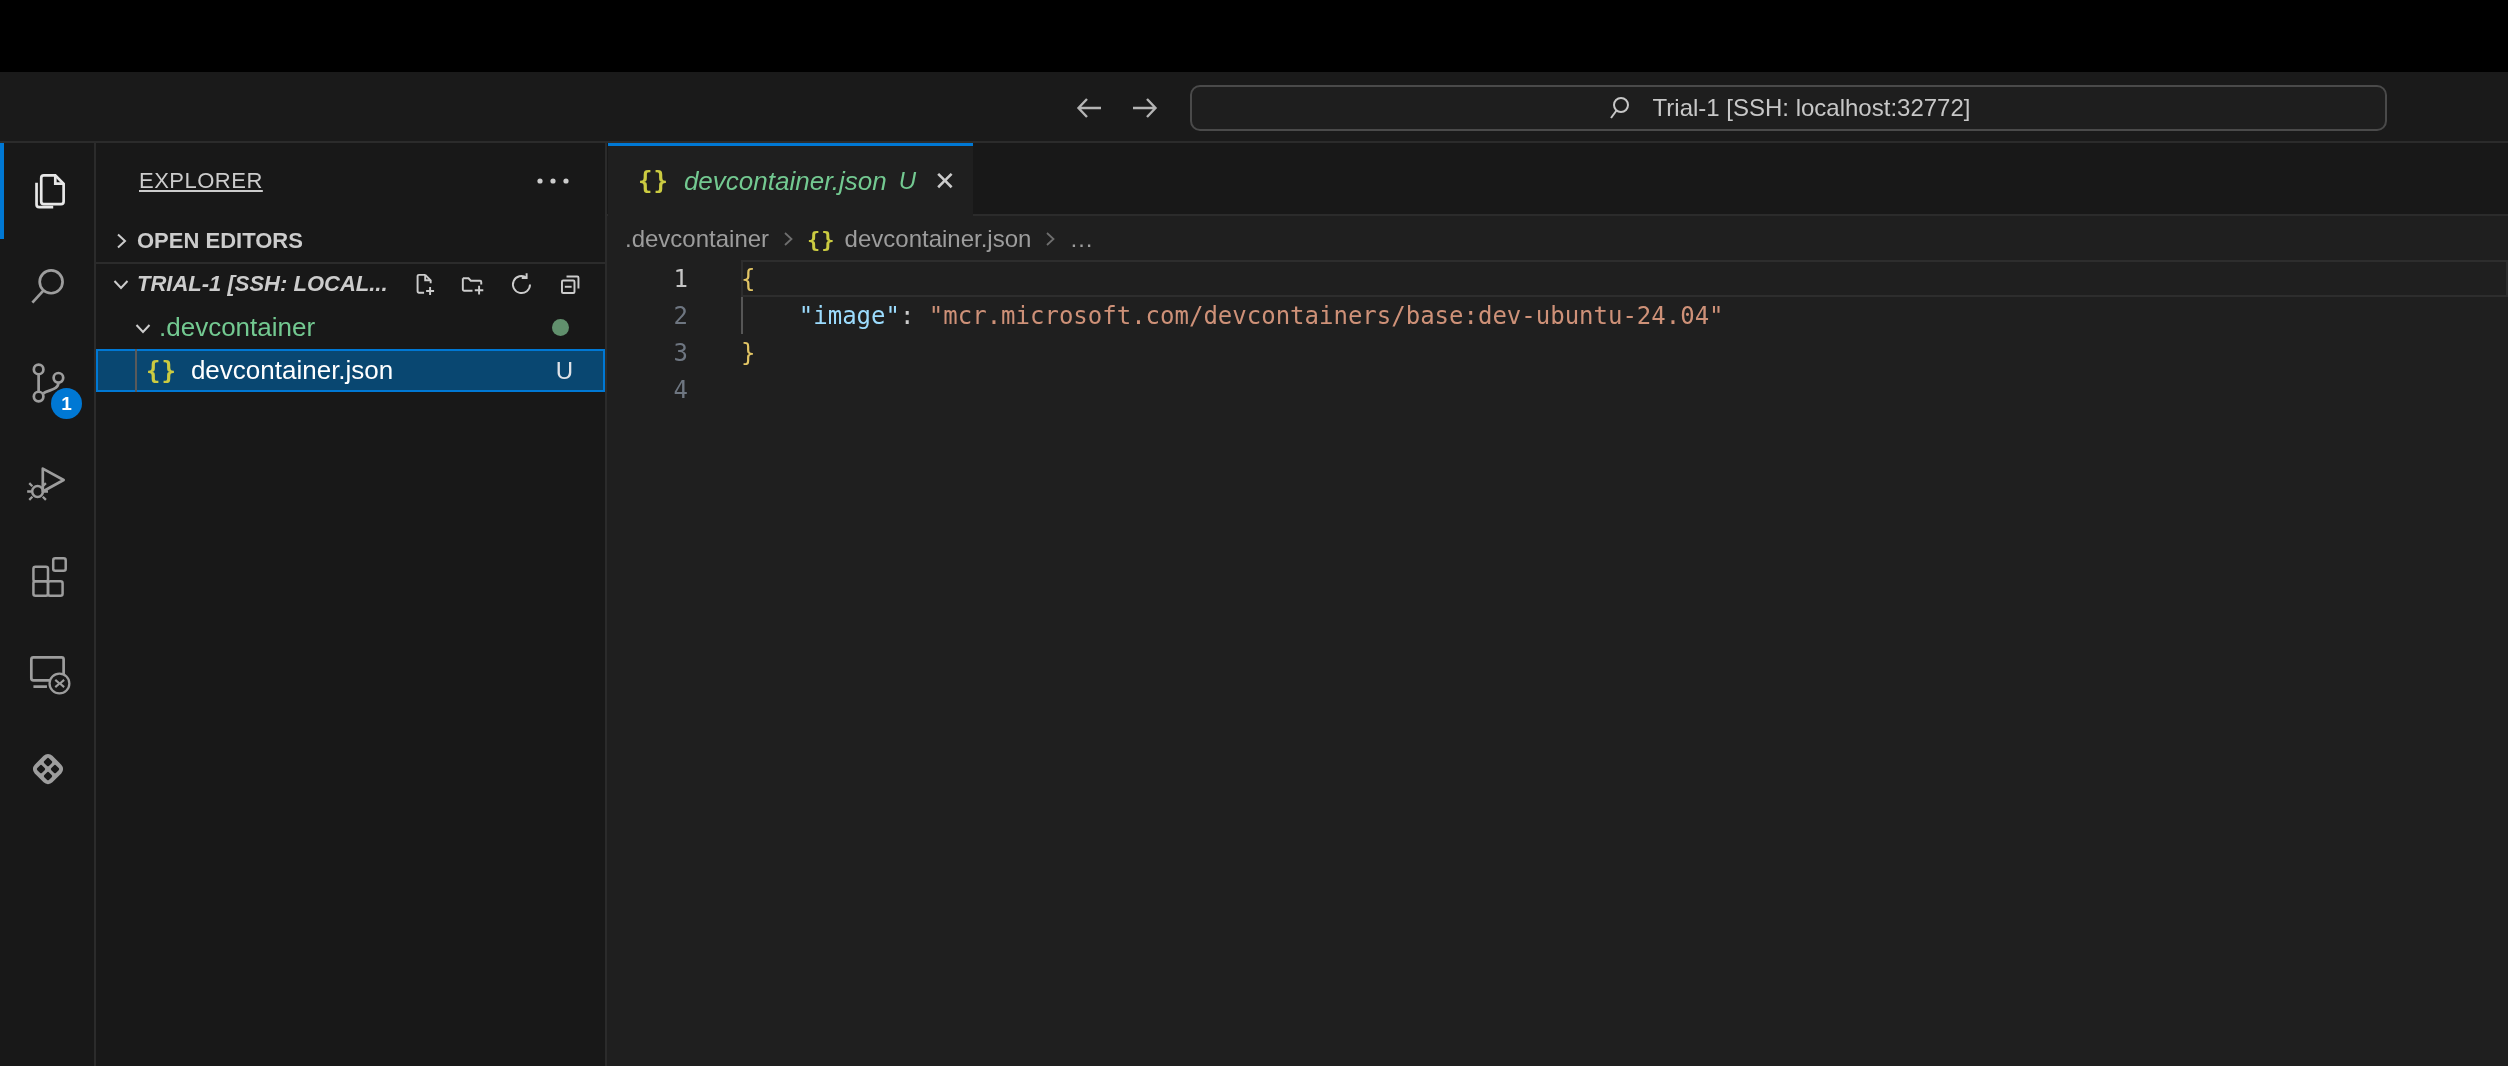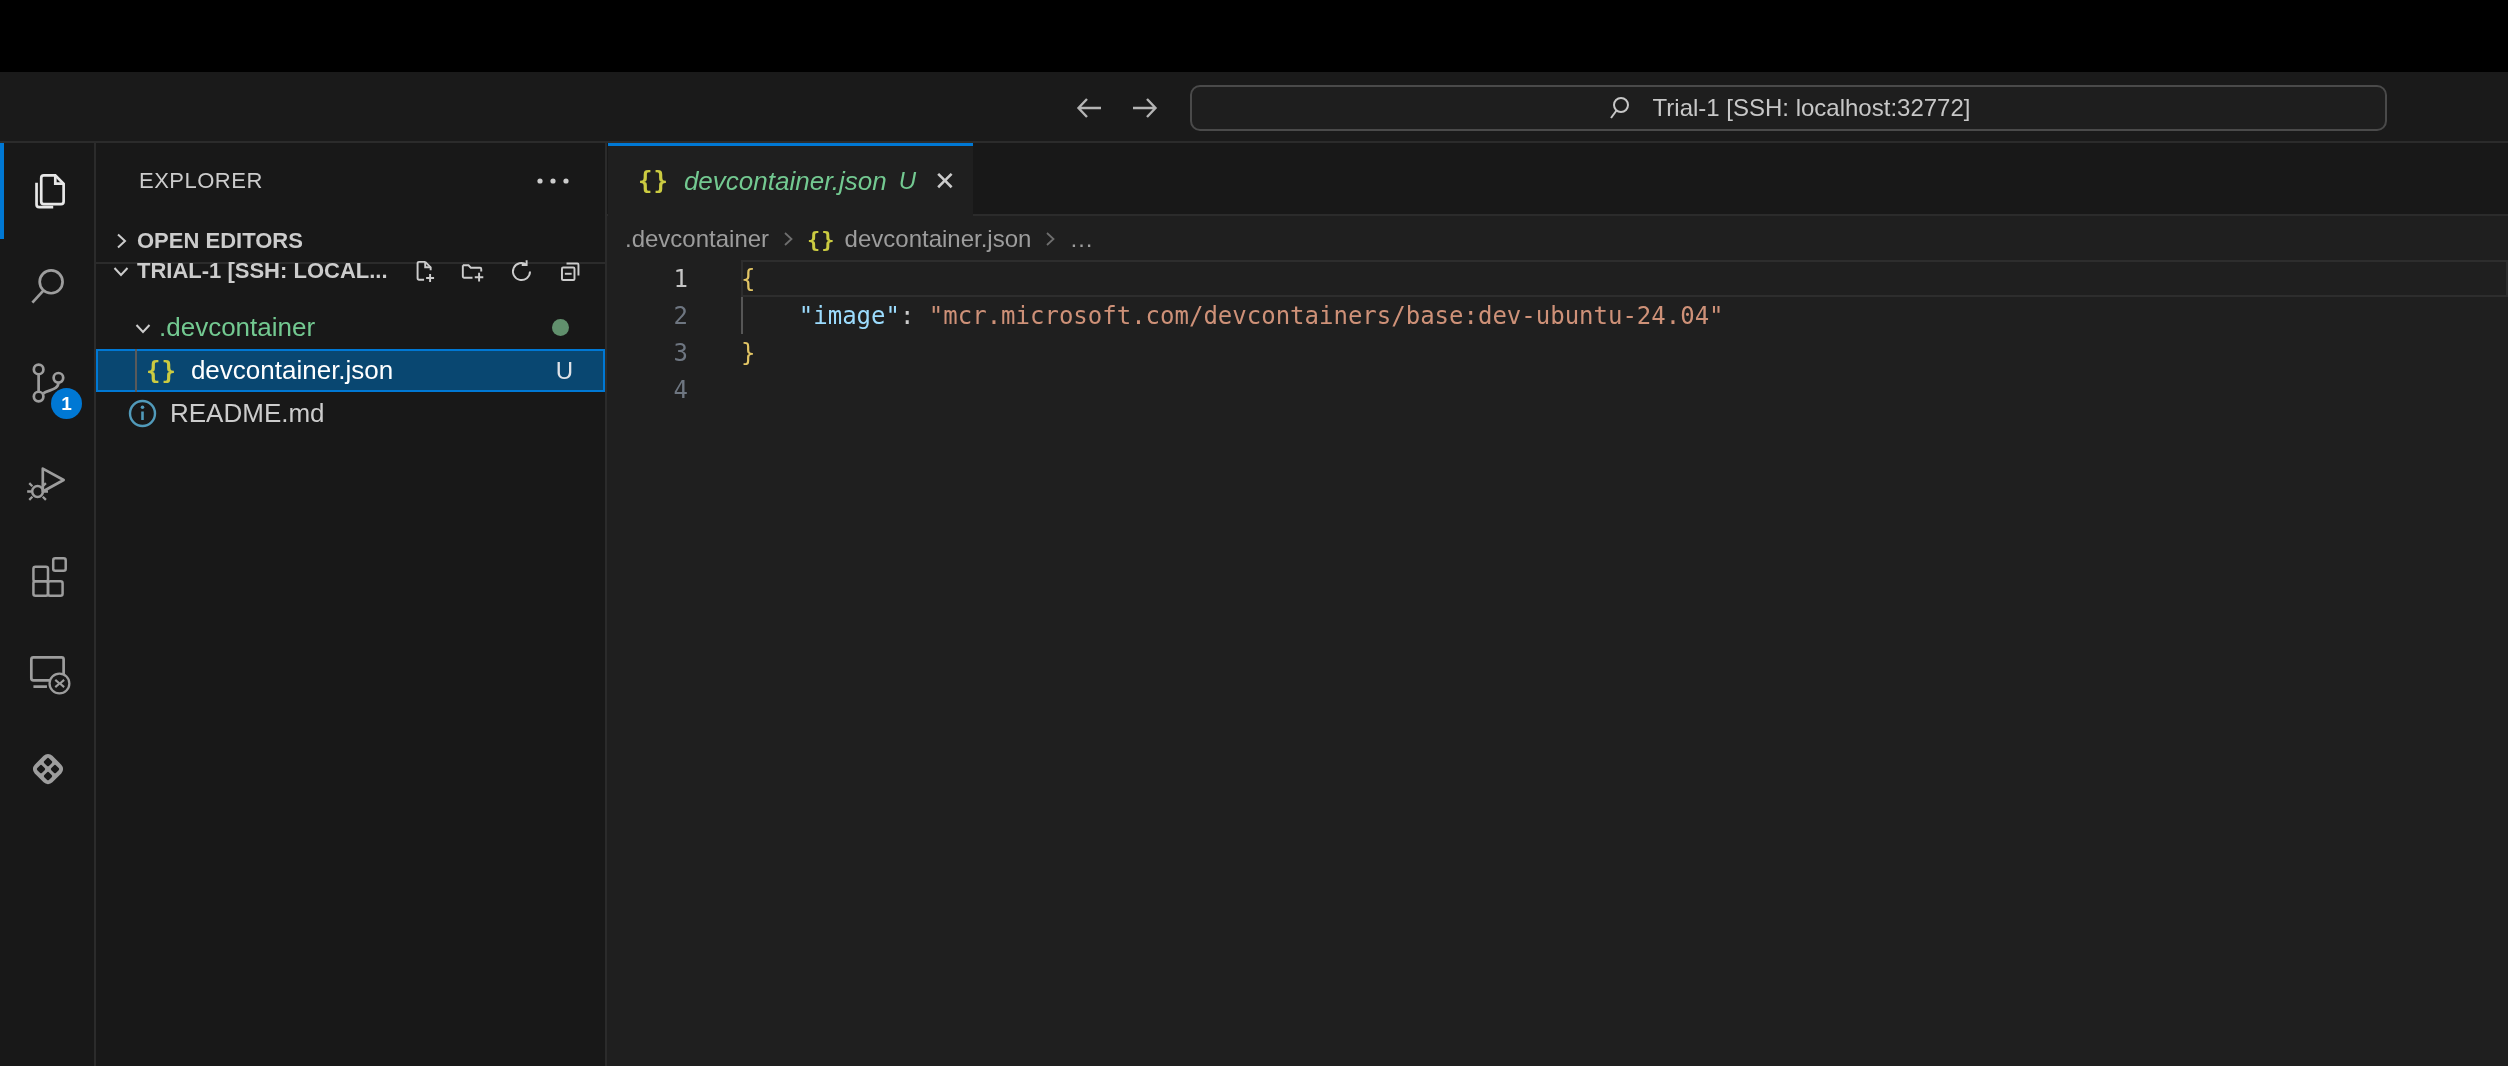--- a/index.html
+++ b/index.html
@@ -24,27 +24,27 @@
   .ab-item { position:relative; width:96px; height:96px; display:flex; align-items:center; justify-content:center; }
   .ab-active-indicator { position:absolute; left:0; top:0; width:4px; height:96px; background:#0078d4; }
   .scm-badge { position:absolute; right:14px; bottom:12px; width:31px; height:31px; border-radius:50%;
                background:#0078d4; color:#fff; font-size:19px; font-weight:700;
                display:flex; align-items:center; justify-content:center; }
 
   
   .sidebar { position:absolute; left:96px; top:143px; width:511px; height:923px;
              background:#181818; border-right:2px solid #2b2b2b; }
   .sb-header { position:absolute; left:0; top:0; width:100%; height:76px;
-               display:flex; align-items:center; }
+               display:flex; align-items:center;text-decoration:underline; }
   .sb-title { margin-left:43px; font-size:22px; letter-spacing:0.5px; color:#cccccc; }
   .sb-more { position:absolute; right:32px; top:24px; width:40px; height:28px; display:flex; align-items:center; justify-content:center; }
   .sb-row { position:absolute; left:0; width:100%; display:flex; align-items:center;text-align:right; }
   .row-open-editors { top:76px; height:43px; }
   .sb-divider { position:absolute; left:0; top:119px; width:100%; height:2px; background:#2b2b2b; }
-  .row-workspace { top:107px; height:42px; }
+  .row-workspace { top:120px; height:42px;font-style:italic; }
   .sect-label { font-size:22px; font-weight:700; color:#cccccc; white-space:nowrap; }
   .chev { width:22px; height:22px; margin-left:14px; margin-right:5px; flex:none; }
   .ws-actions { margin-left:auto; margin-right:22px; display:flex; gap:24px; }
   .ws-actions svg { width:25px; height:25px; }
 
   .tree-row { position:absolute; left:0; width:100%; height:43px; display:flex; align-items:center; font-size:26px; }
   .row-folder { top:163px; color:#73c991; }
   .row-selected { top:206px; background:#094771; color:#ffffff;
                   box-shadow: inset 0 0 0 2px #0078d4; }
   .row-readme { top:249px; color:#cccccc; }
@@ -226,28 +226,20 @@
       <div class="dot-badge"></div>
     </div>
 
     <div class="tree-row row-selected">
       <div class="tree-indent-guide"></div>
       <span class="json-glyph" style="margin-left:50px">{}</span>
       <span style="margin-left:14px">devcontainer.json</span>
       <span class="u-badge">U</span>
     </div>
 
-    <div class="tree-row row-readme">
-      <svg class="info-icon" viewBox="0 0 31 31">
-        <circle cx="15.5" cy="15.5" r="12.5" fill="none" stroke="#519aba" stroke-width="2.4"></circle>
-        <path d="M15.5 13.5 V22" stroke="#519aba" stroke-width="2.6"></path>
-        <circle cx="15.5" cy="9.3" r="1.8" fill="#519aba"></circle>
-      </svg>
-      <span>README.md</span>
-    </div>
   </div>
 
   <div class="editor">
     <div class="tabbar">
       <div class="tab">
         <span class="json-glyph">{}</span>
         <span class="tab-label">devcontainer.json</span>
         <span class="tab-badge">U</span>
         <span class="tab-close">✕</span>
       </div>

